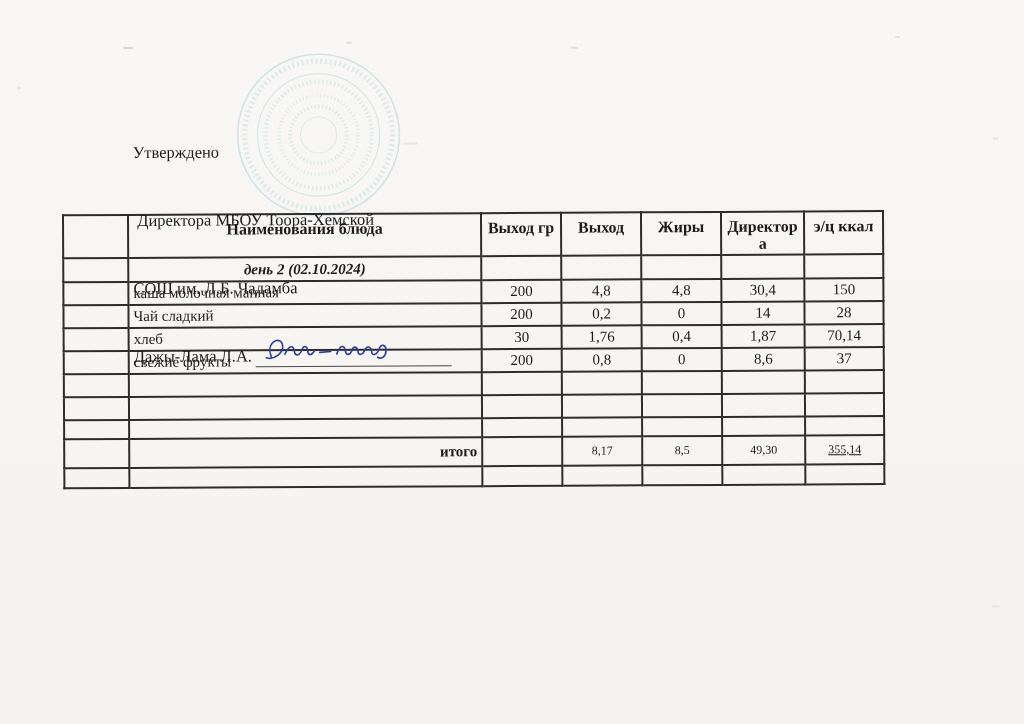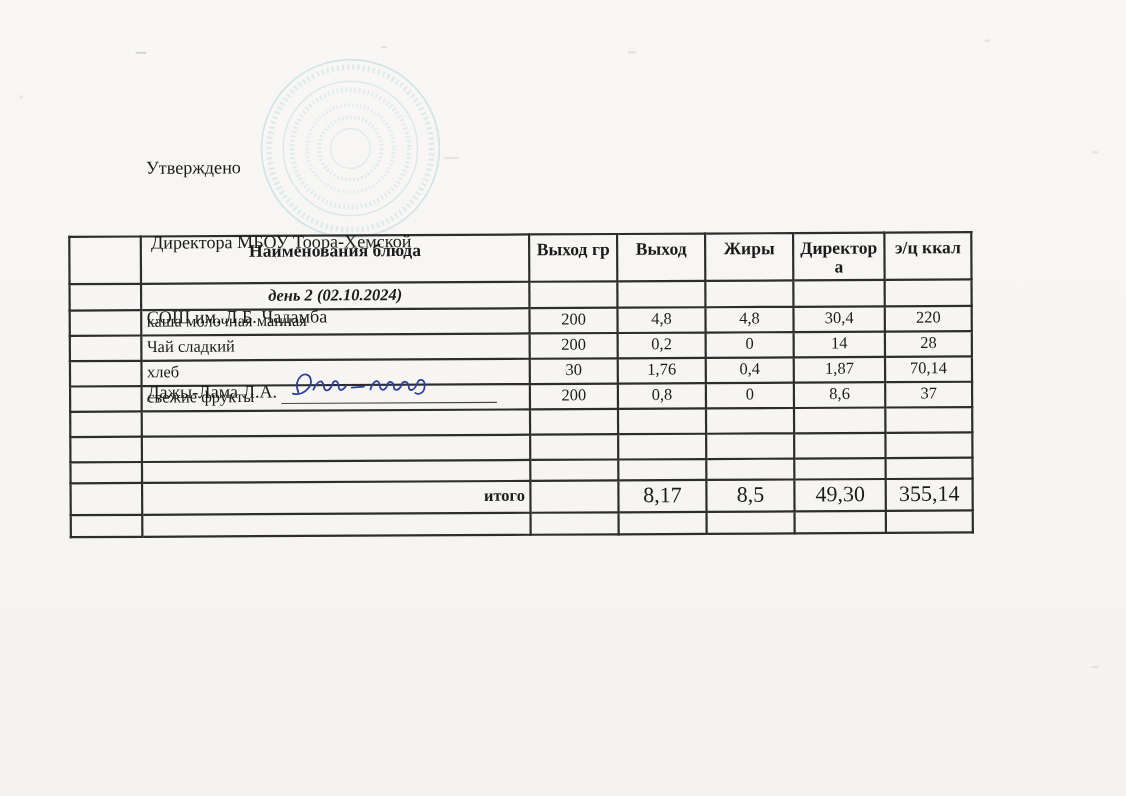--- a/index.html
+++ b/index.html
@@ -53,22 +53,22 @@
   tr.r-day td{height:22px;}
   .day-label{font-weight:bold;font-style:italic;text-align:center;}
   tr.r-data td{height:21px;}
   tr.r-empty td{height:21px;}
   tr.r-empty.short td{height:17px;}
   tr.r-total td{height:27px;}
   tr.r-last td{height:18px;}
   td.name{text-align:left;}
   td.num{text-align:center;}
   td.total-label{font-weight:bold;text-align:right;padding-right:2px;}
-  td.num.total{font-size:20px;}
-  td.thickleft{border-left:4px solid #1f1f1f;}
+  td.num.total{font-size:12px;}
+  td.thickleft{border-left:4px solid #1f1f1f;text-decoration:underline;}
   
   .speck{position:absolute;background:#9a9a96;border-radius:2px;z-index:0;}
   .s1{left:124px;top:45px;width:10px;height:2px;opacity:.35;}
   .s2{left:347px;top:41px;width:6px;height:2px;opacity:.25;}
   .s3{left:572px;top:47px;width:7px;height:2px;opacity:.25;}
   .s4{left:896px;top:38px;width:5px;height:2px;opacity:.22;}
   .s5{left:404px;top:142px;width:14px;height:2px;opacity:.18;}
   .s6{left:993px;top:140px;width:6px;height:2px;opacity:.2;}
   .s7{left:990px;top:608px;width:7px;height:2px;opacity:.18;}
   .s8{left:18px;top:84px;width:4px;height:3px;opacity:.18;}
@@ -164,21 +164,21 @@
           <td></td>
         </tr>
 
         <tr class="r-data">
           <td></td>
           <td class="name">каша молочная манная</td>
           <td class="num">200</td>
           <td class="num">4,8</td>
           <td class="num">4,8</td>
           <td class="num">30,4</td>
-          <td class="num">220</td>
+          <td class="num">150</td>
         </tr>
         <tr class="r-data">
           <td></td>
           <td class="name">Чай сладкий</td>
           <td class="num">200</td>
           <td class="num">0,2</td>
           <td class="num">0</td>
           <td class="num">14</td>
           <td class="num">28</td>
         </tr>

